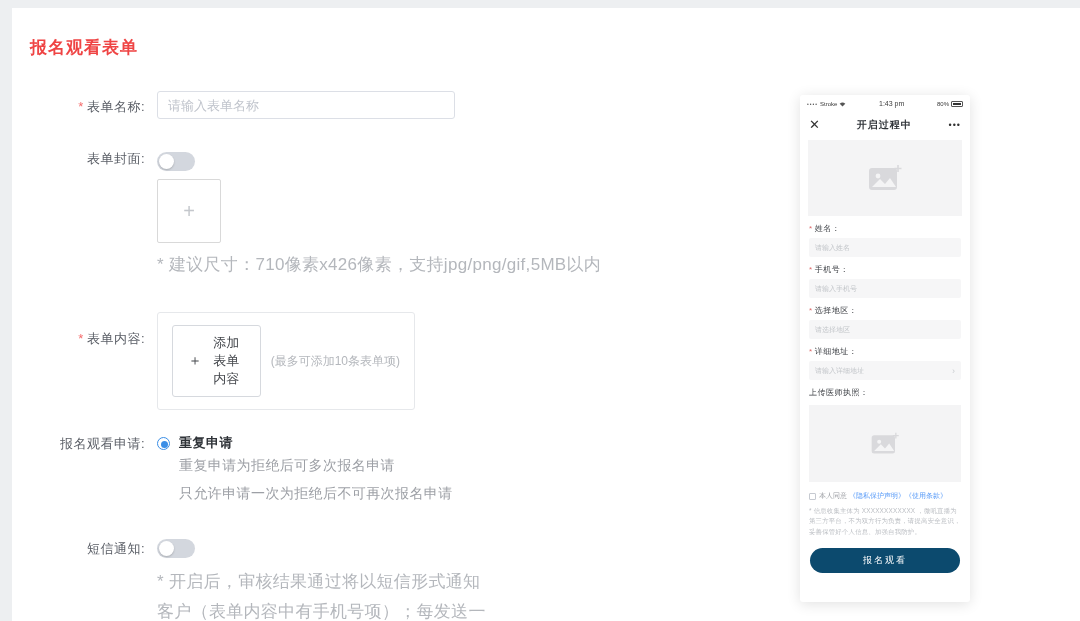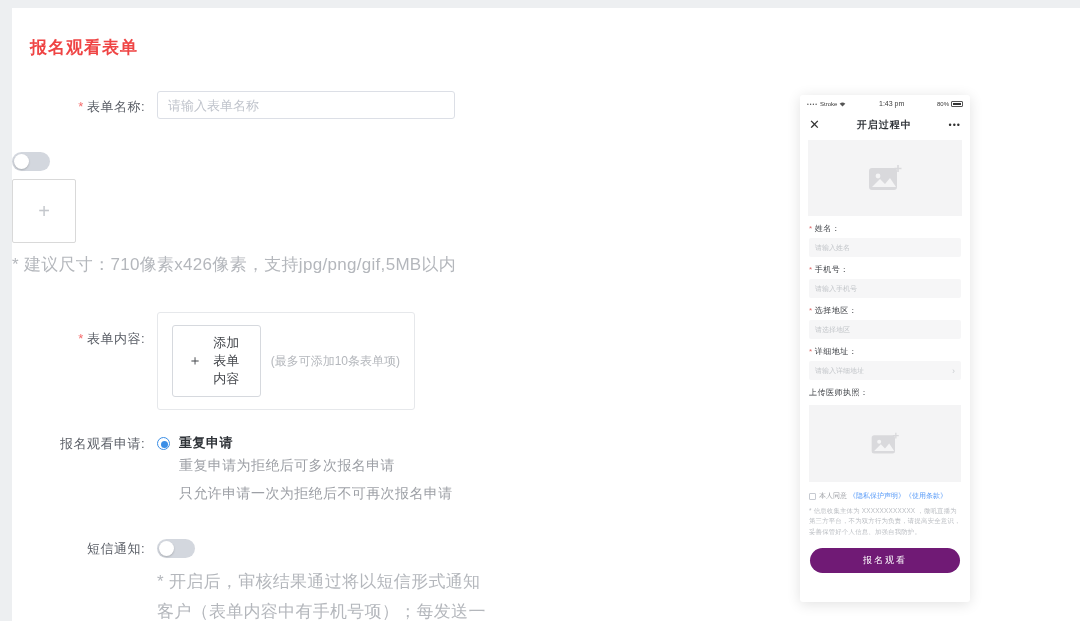--- a/index.html
+++ b/index.html
@@ -61,21 +61,21 @@
   .pfield-label .preq { color:#dd6b6b; margin-right:2px; }
   .pfield-input { height:19px; background:#f6f6f7; border-radius:2px; display:flex; align-items:center; padding:0 6px; font-size:7px; color:#c3c6ca; }
   .pfield-input .chev { margin-left:auto; color:#c9ccd0; font-size:9px; }
 
   .p-upload { margin:3px 9px 0; height:77px; background:#f4f4f5; display:flex; align-items:center; justify-content:center; }
 
   .agree-row { display:flex; align-items:center; margin:9px 9px 0; font-size:7px; color:#9a9da2; }
   .p-checkbox { width:7px; height:7px; border:1px solid #c6cad1; border-radius:1px; margin-right:3px; flex:0 0 7px; background:#fff; cursor:pointer; }
   .agree-links { color:#5a9cf8; margin-left:2px; cursor:pointer; }
   .p-disclaimer { margin:5px 9px 0; font-size:6.4px; line-height:1.6; color:#babdc2; letter-spacing:0.2px; }
-  .p-submit { margin:11px 10px 0; height:25px; border-radius:13px; background:#701a75; color:#fff; font-size:9px; display:flex; align-items:center; justify-content:center; letter-spacing:2px; cursor:pointer; }
+  .p-submit { margin:11px 10px 0; height:25px; border-radius:13px; background:#0c4a6e; color:#fff; font-size:9px; display:flex; align-items:center; justify-content:center; letter-spacing:2px; cursor:pointer; }
 
   .icon-img svg { display:block; }
 </style>
 </head>
 <body>
 
 <div class="screen">
   <div class="card">
 
     <div class="page-title">报名观看表单</div>
@@ -83,20 +83,21 @@
     <div class="form">
 
       <div class="row" style="margin-bottom:28px;">
         <div class="row-label"><span class="req">*</span><span>表单名称:</span></div>
         <div class="row-content">
           <input class="text-input" placeholder="请输入表单名称" style="">
         </div>
       </div>
 
       <div class="row" style="margin-bottom:36px;">
+        <div class="row-label" style="padding-top:3px;">表单封面:</div>
         <div class="row-content">
           <div class="toggle">
               <div class="knob"></div>
             </div>
           <div class="upload-box">
               <span>+</span>
             </div>
           <div class="hint">* 建议尺寸：710像素x426像素，支持jpg/png/gif,5MB以内</div>
         </div>
       </div>

